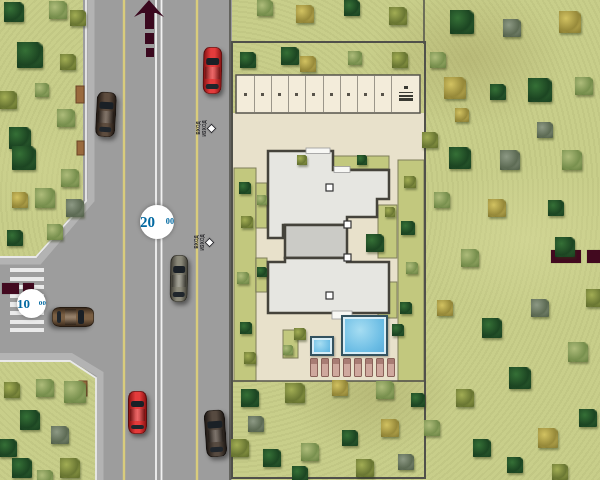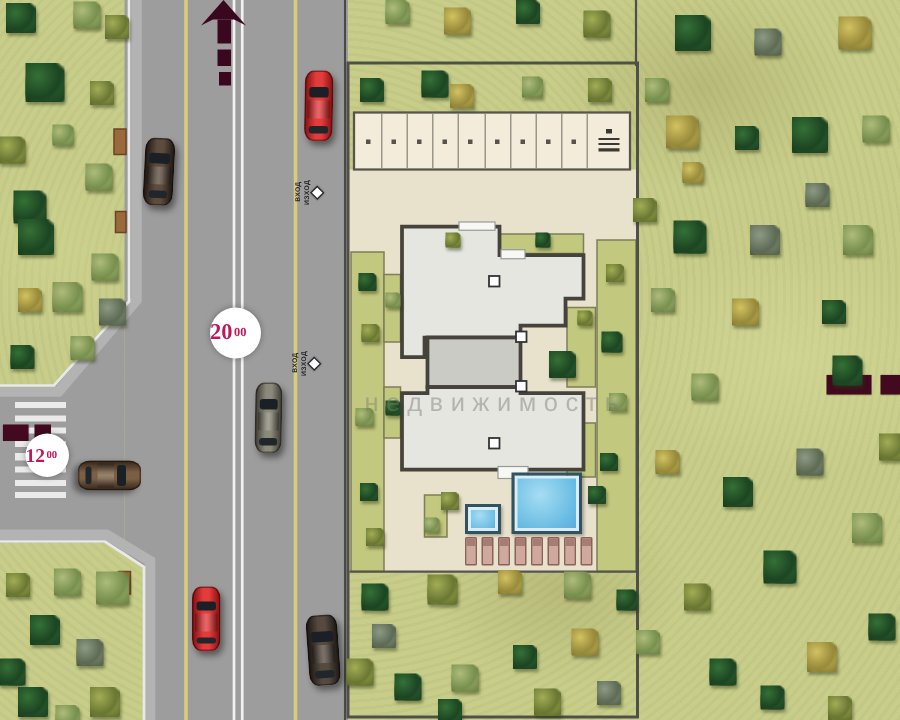--- a/index.html
+++ b/index.html
@@ -61,21 +61,21 @@
             radial-gradient(circle at 44% 72%, #bcac4e, #857a30 52%, transparent 66%);}
   .t-pale  {background:radial-gradient(circle at 32% 33%, #aebc7a, #78904e 58%, transparent 70%),
             radial-gradient(circle at 66% 56%, #a3b470, #6f8747 55%, transparent 68%),
             radial-gradient(circle at 44% 72%, #9aab66, #688040 52%, transparent 66%);}
   .t-gray  {background:radial-gradient(circle at 32% 33%, #8d9984, #5d6b54 58%, transparent 70%),
             radial-gradient(circle at 66% 56%, #84907b, #57654e 55%, transparent 68%),
             radial-gradient(circle at 44% 72%, #7b8772, #4f5d47 52%, transparent 66%);}
 
   
   .circle-label{position:absolute;z-index:7;background:#fff;border-radius:50%;
-    display:flex;align-items:center;justify-content:flex-start;color:#be185d;
+    display:flex;align-items:center;justify-content:space-between;color:#0369a1;
     font-family:"Liberation Serif","DejaVu Serif",serif;font-weight:bold;
     box-shadow:0 0 4px rgba(0,0,0,.35);}
   .circle-label sup{font-size:.55em;margin-left:1px;transform:translateY(-1px);}
   #label-20{left:140px;top:205px;width:34px;height:34px;font-size:15px;}
   #label-12{left:17px;top:289px;width:29px;height:29px;font-size:13px;}
 
   .entrance-marker{position:absolute;z-index:7;display:flex;align-items:center;gap:1px;}
   .entrance-marker .vtext{writing-mode:vertical-rl;transform:rotate(180deg);
     font-size:4.5px;line-height:4.5px;letter-spacing:.2px;color:#26262a;font-weight:bold;}
   .diamond{width:7px;height:7px;background:#fff;border:1px solid #2a2a2e;transform:rotate(45deg);
@@ -170,28 +170,27 @@
   </svg>
 
   <div class="pool" style="left:341px;top:315px;width:47px;height:41px;"></div>
   <div class="pool" style="left:310px;top:336px;width:24px;height:20px;"></div>
 
   <div class="boundary-dash" style="left:2px;top:283px;width:17px;height:11px;"></div>
   <div class="boundary-dash" style="left:23px;top:283px;width:11px;height:11px;"></div>
   <div class="boundary-dash" style="left:551px;top:250px;width:30px;height:13px;"></div>
   <div class="boundary-dash" style="left:587px;top:250px;width:13px;height:13px;"></div>
 
-  <div class="wm2">недвижимость</div>
 
   <div class="circle-label" id="label-20">
     <span>20</span>
       <sup>00</sup>
   </div>
   <div class="circle-label" id="label-12">
-    <span>12</span>
+    <span>10</span>
       <sup>00</sup>
   </div>
 
   <div class="entrance-marker" id="marker-1">
     <span class="vtext">ВХОД</span>
     <span class="vtext">ИЗХОД</span>
     <span class="diamond"></span>
   </div>
   <div class="entrance-marker" id="marker-2">
     <span class="vtext">ВХОД</span>

